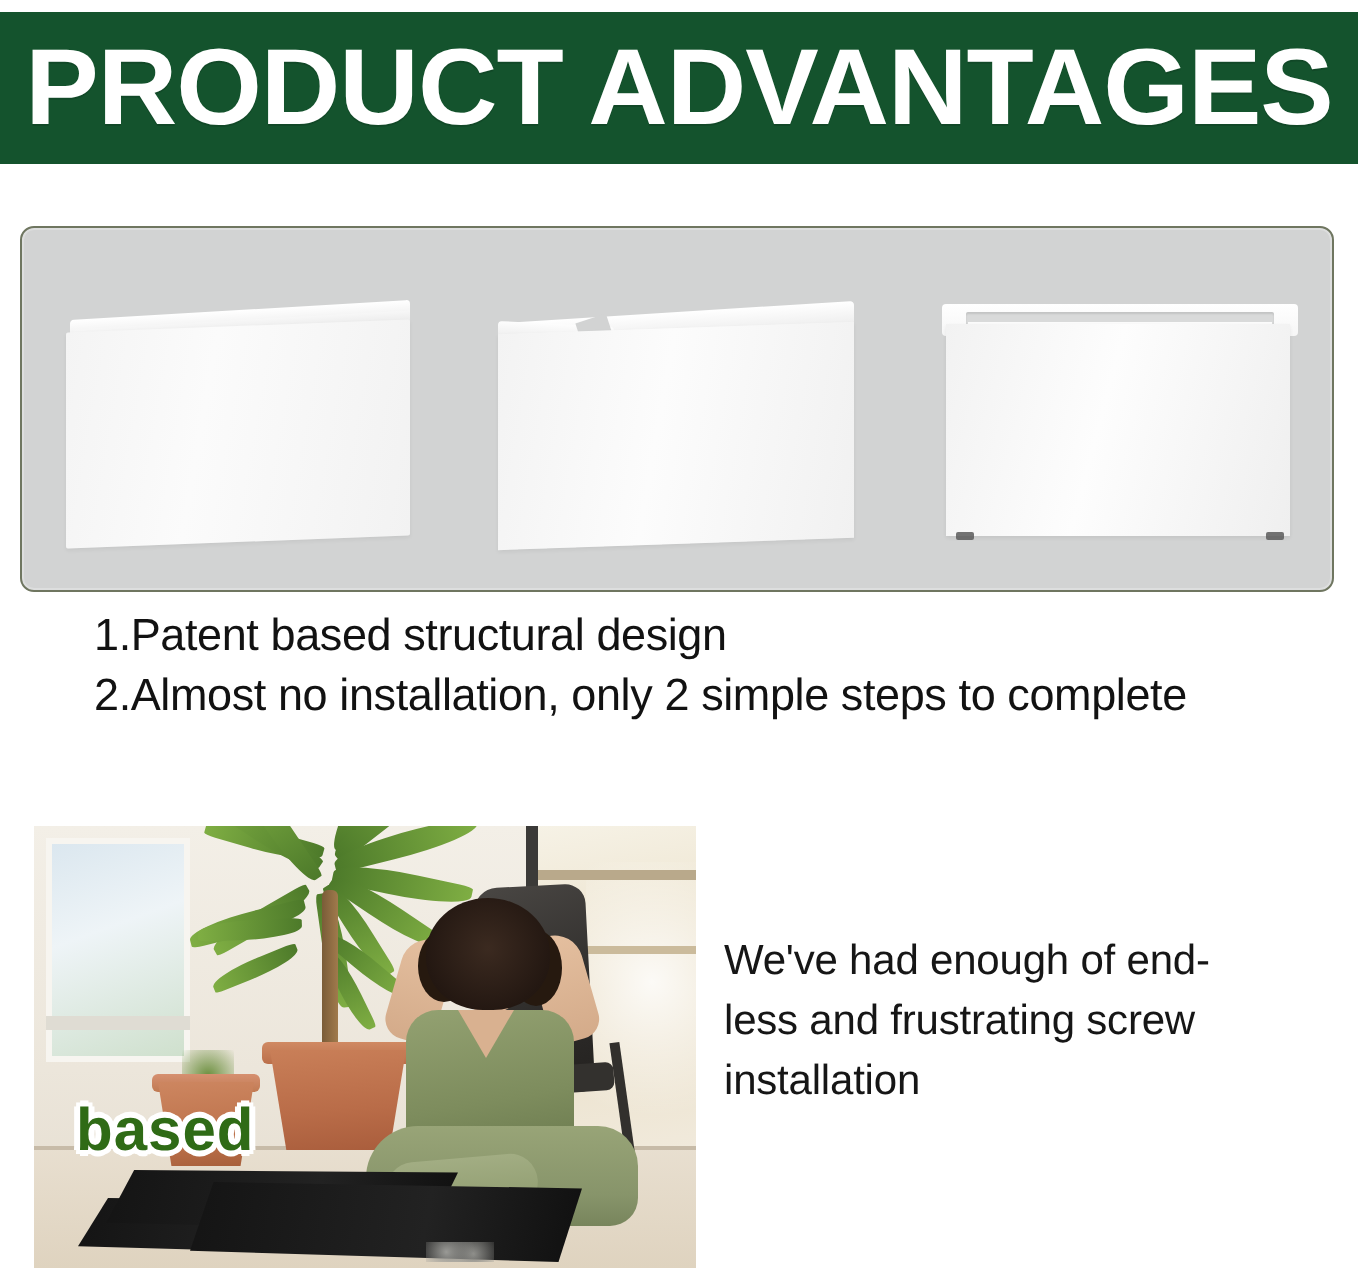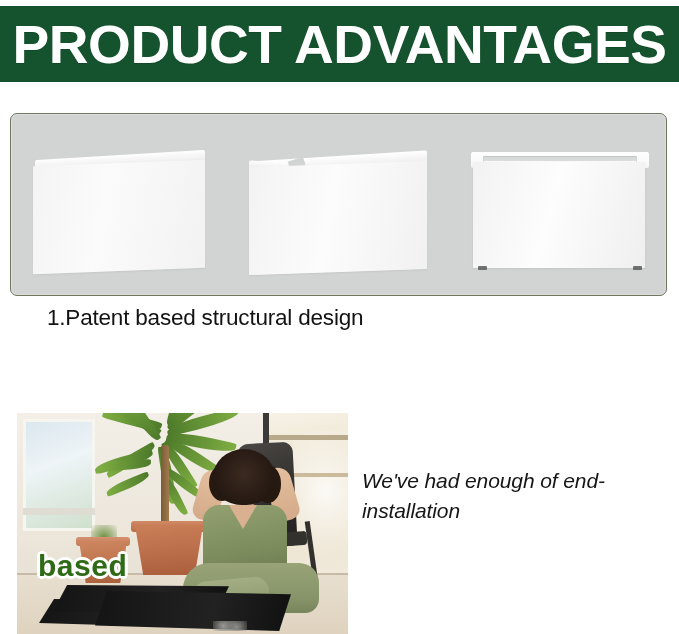--- a/index.html
+++ b/index.html
@@ -422,21 +422,20 @@
     top: 466px;
     width: 300px;
   }
   .caption-line {
     font-family: "Liberation Sans", sans-serif;
     font-size: 21px;
     line-height: 30px;
     color: #161616;
     letter-spacing: -0.1px;
     white-space: nowrap;
-    font-style: italic;
   }
 </style>
 </head>
 <body>
 
 <div class="banner">
   <div class="banner-title">PRODUCT ADVANTAGES</div>
 </div>
 
 <div class="diagram-panel">
@@ -462,20 +461,21 @@
       <div class="front"></div>
       <div class="foot left"></div>
       <div class="foot right"></div>
     </div>
 
   </div>
 </div>
 
 <div class="bullets">
   <div class="bullet-line">1.Patent based structural design</div>
+  <div class="bullet-line">2.Almost no installation, only 2 simple steps to complete</div>
 </div>
 
 <div class="photo">
   <div class="ph ph-wall"></div>
   <div class="ph ph-win-r"></div>
   <div class="ph ph-win-r-glow"></div>
   <div class="ph ph-win-r-frame2"></div>
   <div class="ph ph-win-r-frame3"></div>
   <div class="ph ph-win-r-frame1"></div>
   <div class="ph ph-win-l"></div>
@@ -533,14 +533,15 @@
   <div class="ph ph-sheet s2"></div>
   <div class="ph ph-sheet s1"></div>
   <div class="ph ph-sheet s3"></div>
   <div class="ph ph-screws"></div>
 </div>
 
 <div class="others-label">based</div>
 
 <div class="caption">
   <div class="caption-line">We've had enough of end-</div>
+  <div class="caption-line">less and frustrating screw</div>
   <div class="caption-line">installation</div>
 </div>
 
 </body></html>

